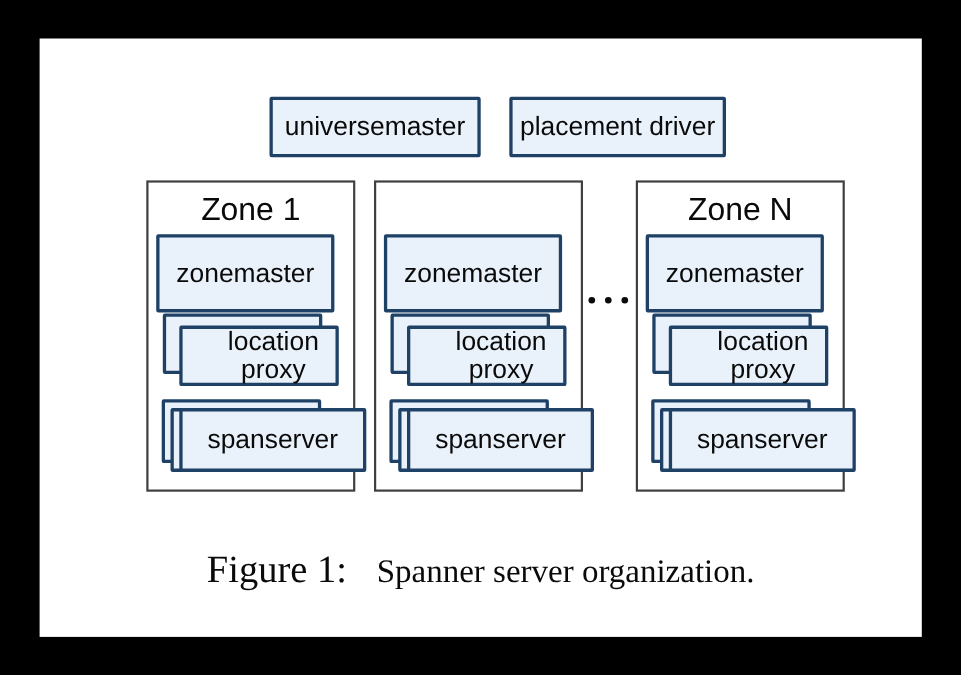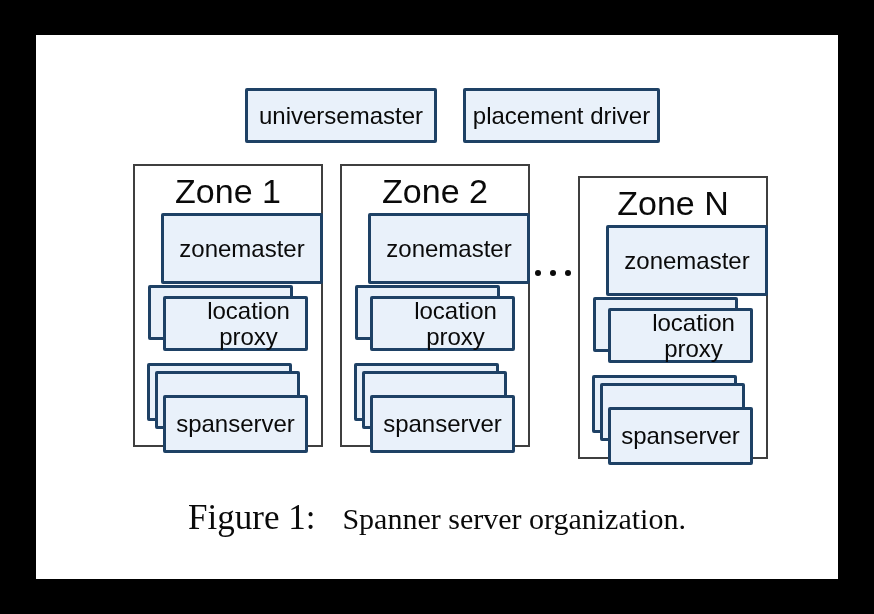--- a/index.html
+++ b/index.html
@@ -40,35 +40,35 @@
   .box-placement     { left: 427px; top: 53px; width: 197px; height: 55px; }
   
   .zone {
     position: absolute; top: 129px;
     width: 190px; height: 283px;
     background: var(--panel-bg);
     border: 2px solid var(--zone-border);
   }
   .zone-1 { left: 97px; }
   .zone-2 { left: 304px; }
-  .zone-n { left: 542px; margin-top: 12px; }
+  .zone-n { left: 542px; }
   .zone-title {
     position: absolute; left: 0; top: 11px; width: 100%;
-    text-align: center; font-size: 34px; line-height: 28px;
+    text-align: center; font-size: 29px; line-height: 28px;
   }
-  .zonemaster { left: 26px; top: 47px; width: 162px; height: 71px; }
+  .zonemaster { left: 7px; top: 47px; width: 162px; height: 71px; }
   
   .stack { position: absolute; }
   .lp-stack { left: 13px; top: 119px; width: 162px; height: 70px; }
   .lp-back  { left: 0;   top: 0;    width: 145px; height: 55px; }
   .lp-front { left: 15px; top: 11px; width: 145px; height: 55px; padding-left: 26px; }
   .ss-stack { left: 12px; top: 197px; width: 164px; height: 76px; }
   .ss-b1    { left: 0;    top: 0;    width: 145px; height: 58px; }
   .ss-b2    { left: 8px;  top: 8px;  width: 145px; height: 58px; }
-  .ss-front { left: 16px; top: 32px; width: 145px; height: 58px; }
+  .ss-front { left: 16px; top: 8px; width: 170px; height: 58px; }
   
   .dots {
     position: absolute; left: 499px; top: 235px;
     display: flex; gap: 9px; align-items: center;
   }
   .dots span {
     width: 6px; height: 6px; border-radius: 50%;
     background: var(--text); display: block;
   }
   
@@ -108,21 +108,20 @@
       <div class="stack ss-stack">
         <div class="node ss-b1"></div>
         <div class="node ss-b2"></div>
         <div class="node ss-front">
           <span>spanserver</span>
         </div>
       </div>
     </div>
 
     <div class="zone zone-2">
-      <div class="zone-title">Zone 2</div>
       <div class="node zonemaster">
         <span>zonemaster</span>
       </div>
       <div class="stack lp-stack">
         <div class="node lp-back"></div>
         <div class="node lp-front">
           <span>location proxy</span>
         </div>
       </div>
       <div class="stack ss-stack">

